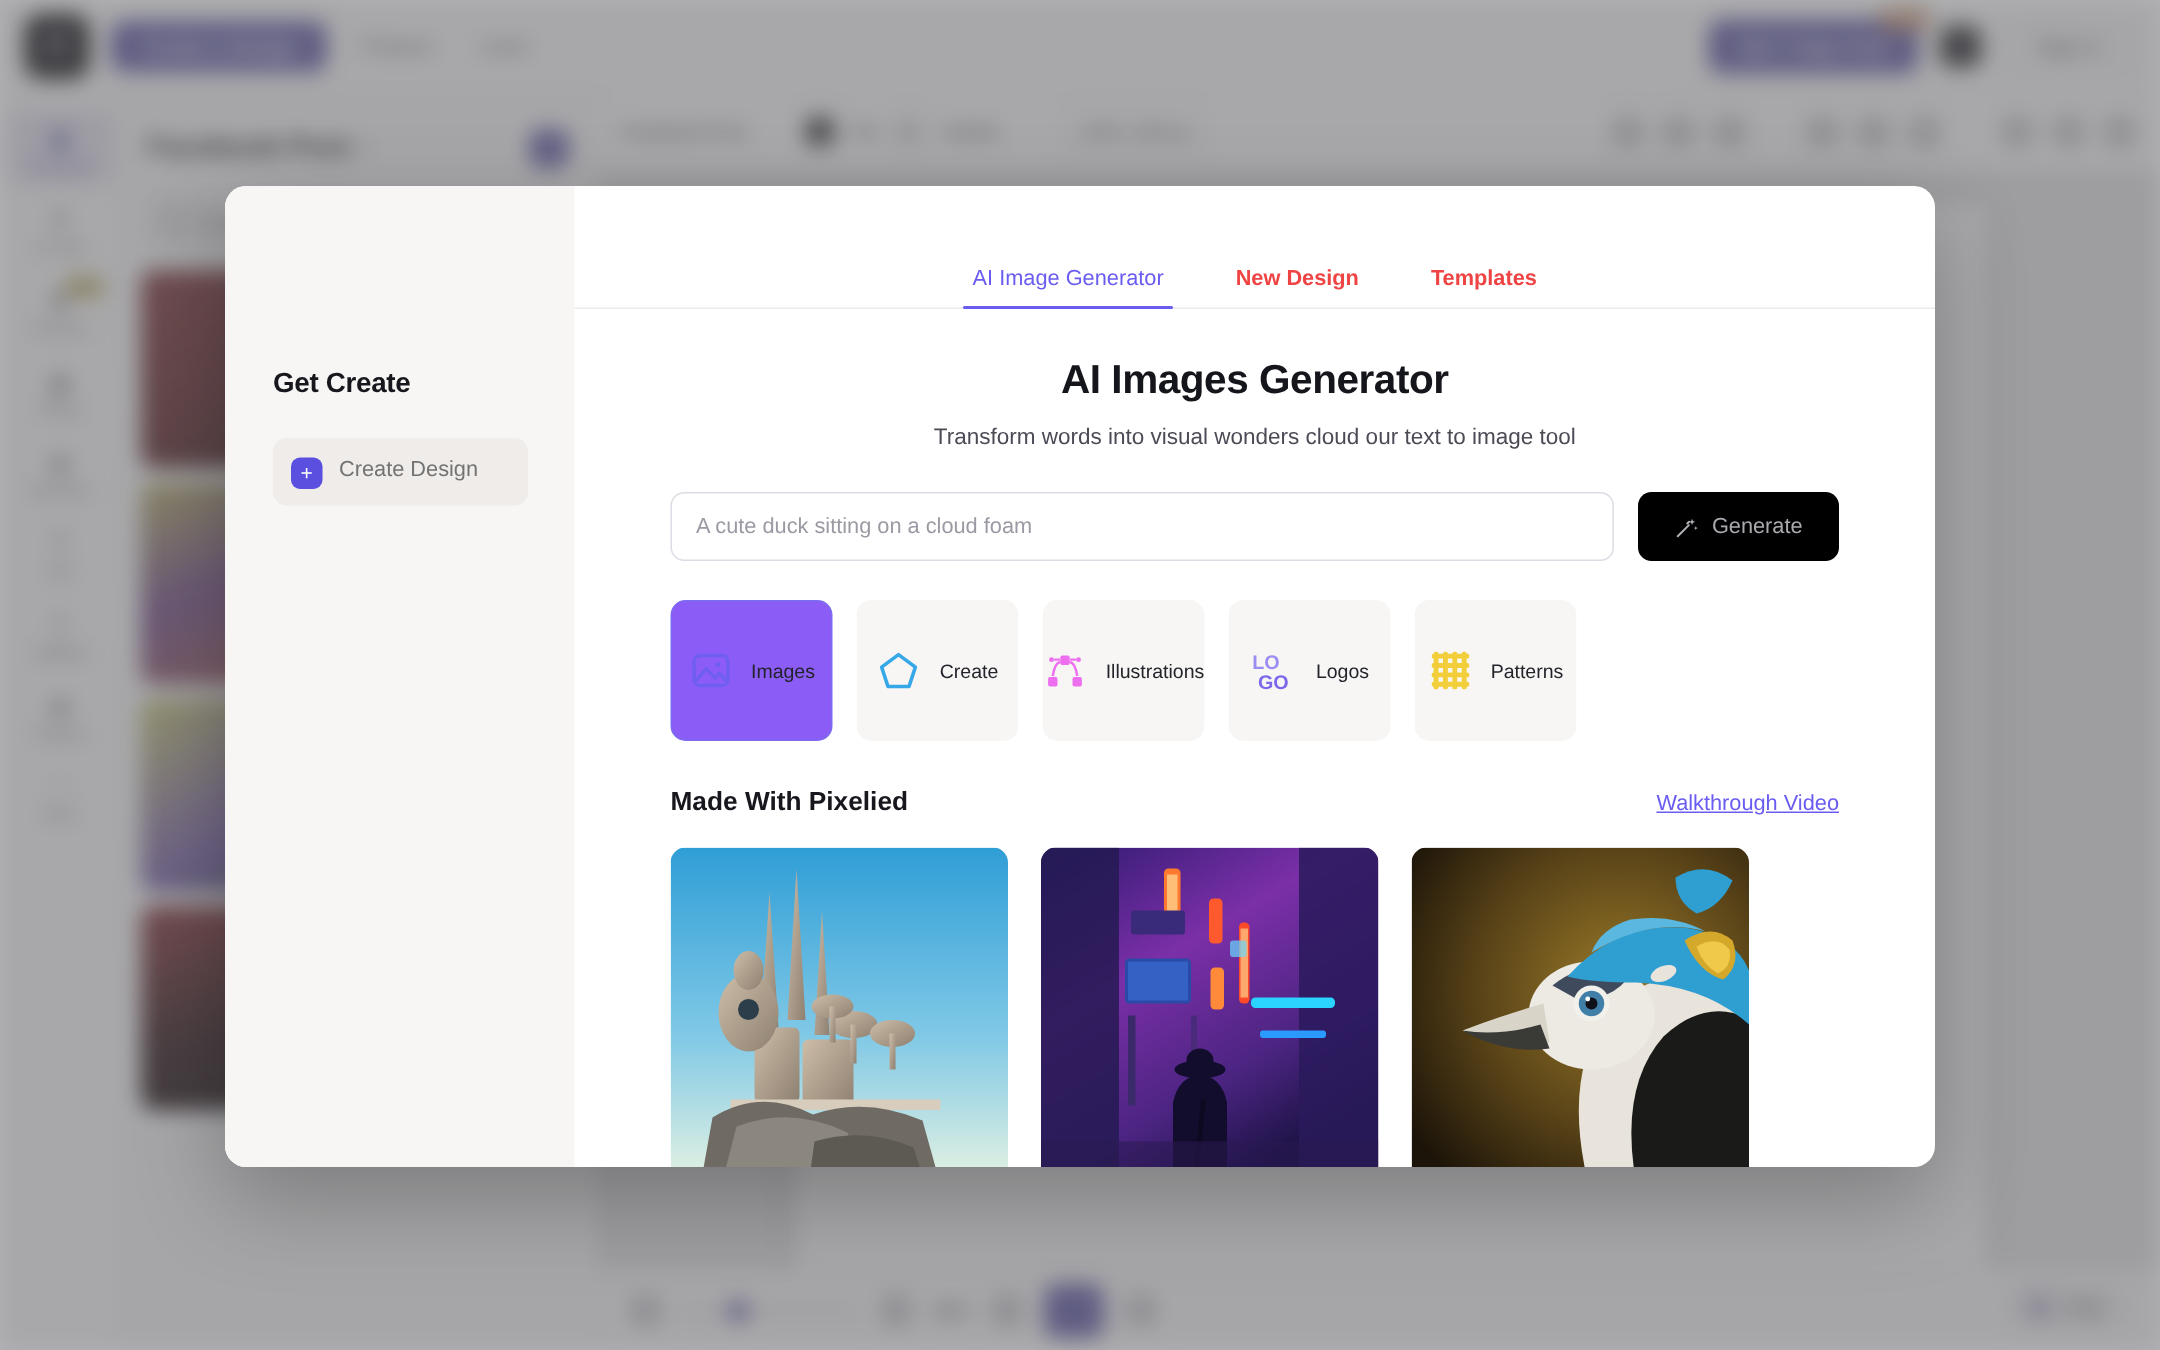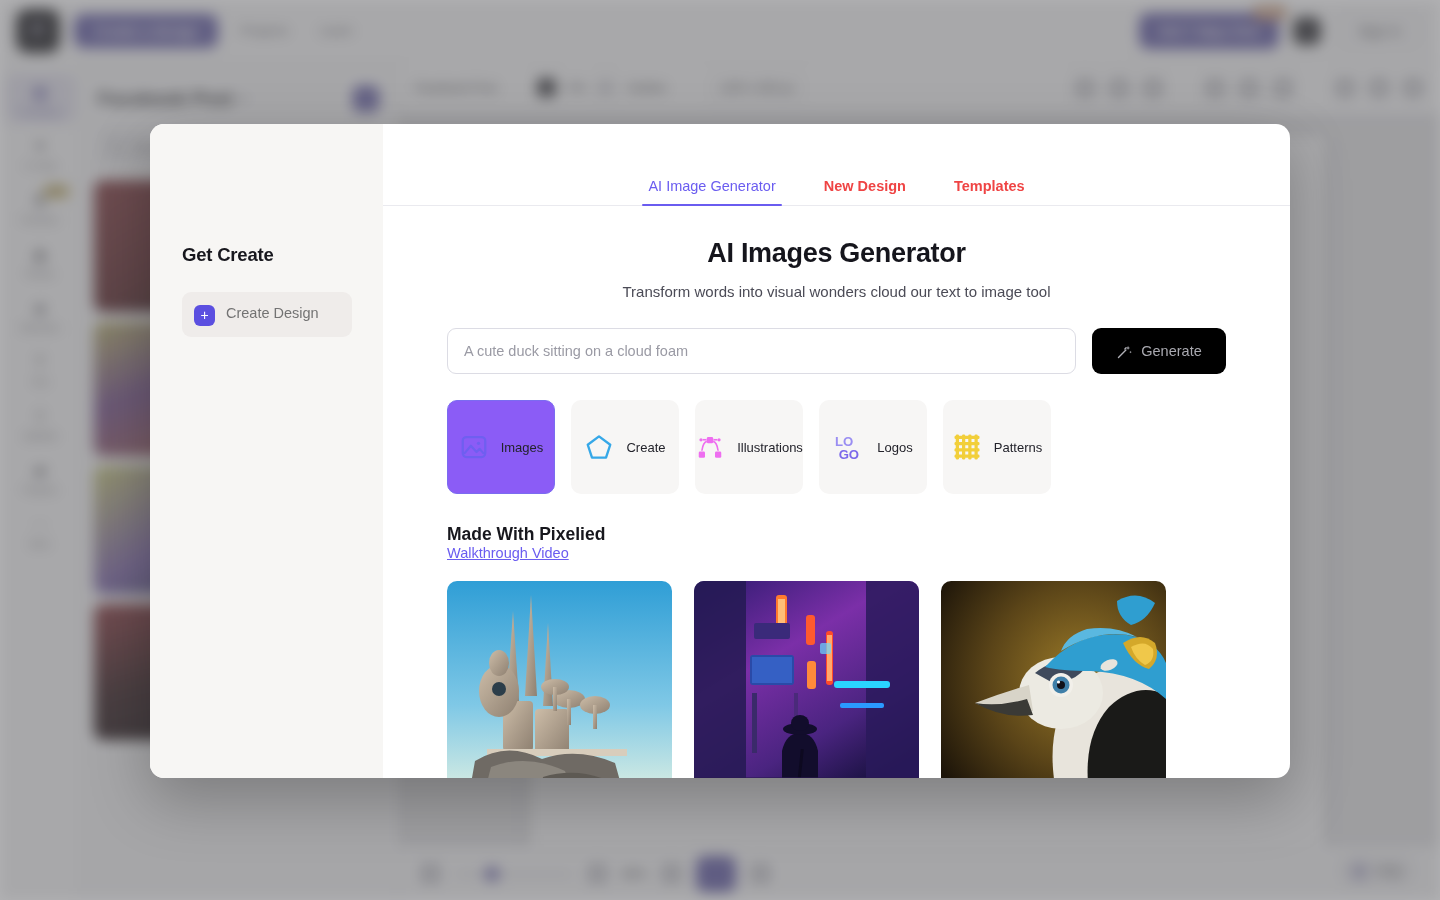--- a/index.html
+++ b/index.html
@@ -229,21 +229,20 @@
     justify-content: center; gap: 12px;
   }
   .cat.sel { background: #8b5cf6; border-color: #7b6cf0; }
   .cat-lb { font-size: 13px; color: #23232b; }
   .cat.sel .cat-lb { color: #23232b; }
   .cat-ico { height: 32px; display: flex; align-items: center; }
 
   .made-row {
     display: flex; align-items: baseline; justify-content: space-between;
     margin-top: 30px;
-    flex-direction: column;
   }
   .made-h { font-size: 17.5px; font-weight: 700; color: #17171d; }
   .made-link {
     font-size: 14.5px; color: #6a5cf0; 
   }
 
   .gal-row { display: flex; gap: 22px; margin-top: 20px; }
   .gal {
     width: 225px; height: 225px; border-radius: 10px; overflow: hidden;
     position: relative;

